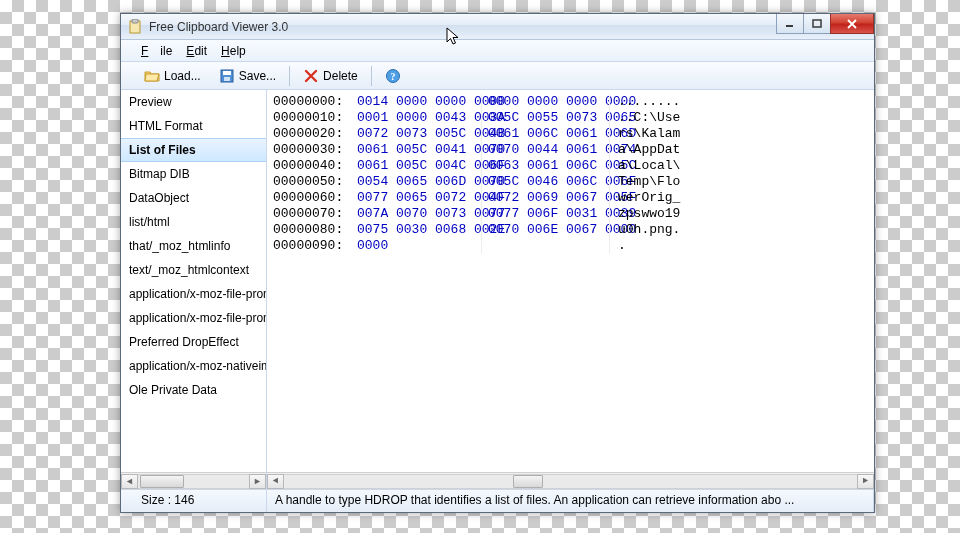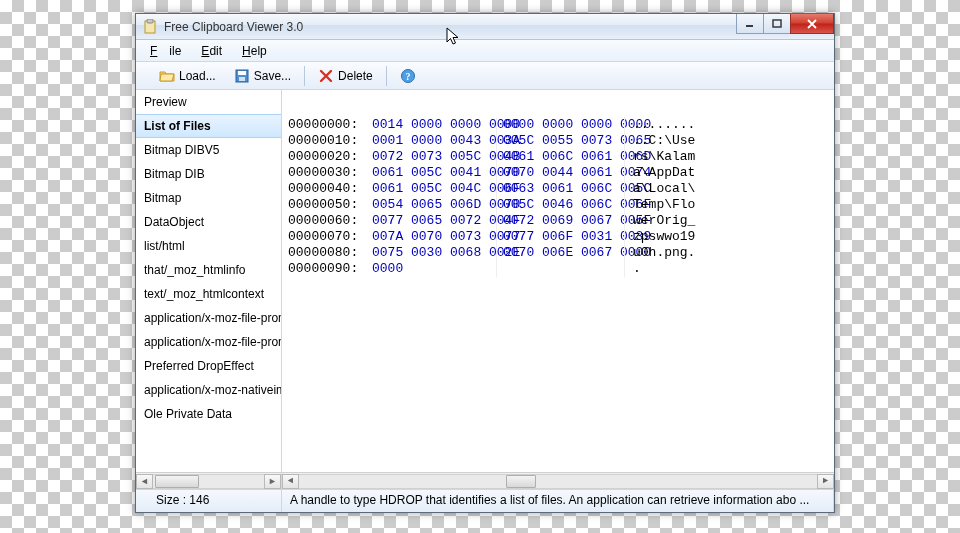--- a/index.html
+++ b/index.html
@@ -13,22 +13,22 @@
   background-size: 24px 24px;
   background-position: 0 0, 0 12px, 12px -12px, -12px 0;
   background-color: #fff;
   font-family: "Segoe UI", Tahoma, sans-serif;
   font-size: 12px;
   color: #000;
   position: relative;
 }
 .window {
   position: absolute;
-  left: 135px; top: 13px;
-  width: 700px;
+  left: 120px; top: 13px;
+  width: 755px;
   background: #fff;
   border: 1px solid #5a6a7a;
   box-shadow: 0 0 8px rgba(0,0,0,0.35);
 }
 .titlebar {
   height: 26px;
   background: linear-gradient(to bottom, #f6f9fd 0%, #e4ecf7 45%, #d3e0f0 46%, #e8f0fa 100%);
   border-bottom: 1px solid #b5c6db;
   display: flex; align-items: center;
   padding-left: 6px;
@@ -55,21 +55,21 @@
   background: linear-gradient(to bottom, #e57b70, #d1402e 48%, #c0201a 52%, #d9564a);
   border-color: #963026;
 }
 .win-btn.close svg path { stroke: #fff; }
 .win-btn svg { width: 12px; height: 10px; }
 .menubar {
   height: 22px;
   background: linear-gradient(to bottom, #f8fbff, #e9f1fb);
   border-bottom: 1px solid #c9d8ea;
   display: flex; align-items: center;
-  padding-left: 8px; gap: 8px;
+  padding-left: 14px; gap: 2px;
 }
 .menubar span { padding: 2px 6px; cursor: default; }
 .menubar span u { text-decoration: underline; }
 .toolbar {
   height: 28px;
   background: linear-gradient(to bottom, #fafcff, #e6eef9);
   border-bottom: 1px solid #c9d8ea;
   display: flex; align-items: center;
   padding-left: 16px; gap: 4px;
 }
@@ -129,21 +129,20 @@
   background: linear-gradient(to bottom,#f4f4f4,#d8d8d8);
   border: 1px solid #aeaeae; border-radius: 1px;
 }
 .hexview {
   flex: 1;
   display: flex; flex-direction: column;
   font-family: "Courier New", monospace;
   font-size: 13px;
   line-height: 16px;
   background: #fff;
-  margin-top: 23px;
 }
 .hex-body { flex: 1; padding: 4px 6px; overflow: hidden; white-space: nowrap; }
 .hex-row { display: flex; gap: 0; }
 .hex-offset { width: 80px; color: #000; }
 .hex-g { width: 128px; color: #0000c0; padding-left: 6px; border-left: 1px solid #eee; }
 .hex-g.first { border-left: none; padding-left: 4px; }
 .hex-ascii { padding-left: 8px; color: #000; border-left: 1px solid #eee; }
 .statusbar {
   height: 22px;
   background: linear-gradient(to bottom, #f5f9fe, #e4edf8);
@@ -238,24 +237,23 @@
             <text x="8" y="12" text-anchor="middle" font-size="10" font-family="Georgia" fill="#fff" font-weight="bold">?</text>
           </svg>
       </span>
     </div>
   </div>
 
   <div class="content">
     <div class="sidebar">
       <div class="format-list" id="format-list">
           <div class="format-item">Preview</div>
+          <div class="format-item">HTML Format</div>
           <div class="format-item selected">List of Files</div>
-          <div class="format-item">Bitmap DIBV5</div>
           <div class="format-item">Bitmap DIB</div>
-          <div class="format-item">Bitmap</div>
           <div class="format-item">DataObject</div>
           <div class="format-item">list/html</div>
           <div class="format-item">that/_moz_htmlinfo</div>
           <div class="format-item">text/_moz_htmlcontext</div>
           <div class="format-item">application/x-moz-file-promise</div>
           <div class="format-item">application/x-moz-file-promise</div>
           <div class="format-item">Preferred DropEffect</div>
           <div class="format-item">application/x-moz-nativeimage</div>
           <div class="format-item">Ole Private Data</div>
         </div>

